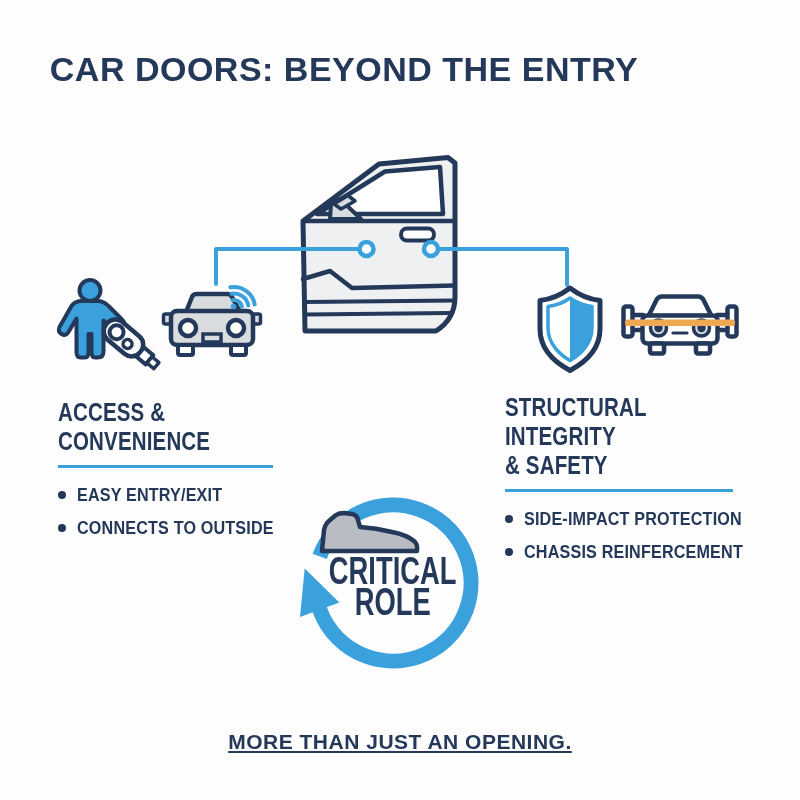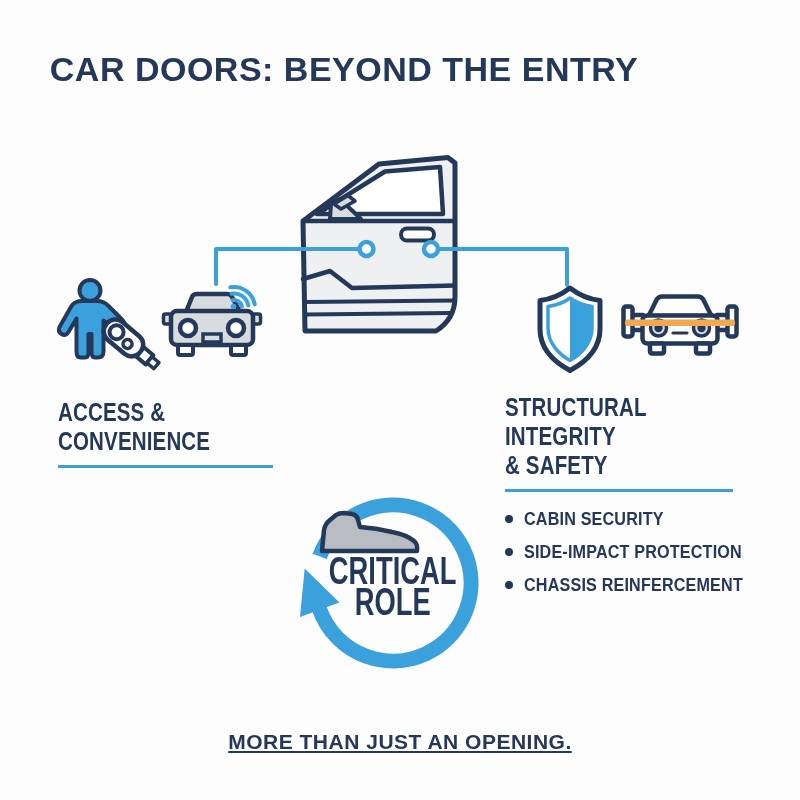--- a/index.html
+++ b/index.html
@@ -125,32 +125,36 @@
   <g>
     <path class="fM sN rj" stroke-width="4.5" d="M322,551 L324,530 Q325,524 330,520 L336,515 Q339,513 344,513 L352,514 Q357,515 358,520 L360,527 Q376,528 392,532 Q407,535 414,541 Q418,544 417,551 Z"></path>
   </g>
 </svg>
 
 <div class="abs col col-left">
   <h2>ACCESS &amp;
 CONVENIENCE</h2>
   <div class="rule rule-left"></div>
   <ul class="blist">
+    <li>
+        <span class="dot"></span>
+        <span class="btxt">EASY ENTRY/EXIT</span>
+      </li>
+    <li>
+        <span class="dot"></span>
+        <span class="btxt">CONNECTS TO OUTSIDE</span>
+      </li>
   </ul>
 </div>
 
 <div class="abs col col-right">
   <h2>STRUCTURAL INTEGRITY
 &amp; SAFETY</h2>
   <div class="rule rule-right"></div>
   <ul class="blist">
-    <li>
-        <span class="dot"></span>
-        <span class="btxt">CABIN SECURITY</span>
-      </li>
     <li>
         <span class="dot"></span>
         <span class="btxt">SIDE-IMPACT PROTECTION</span>
       </li>
     <li>
         <span class="dot"></span>
         <span class="btxt">CHASSIS REINFERCEMENT</span>
       </li>
   </ul>
 </div>

